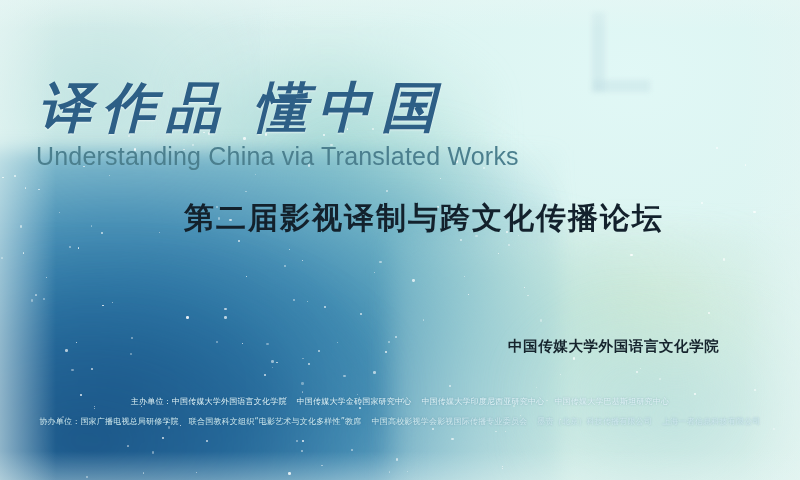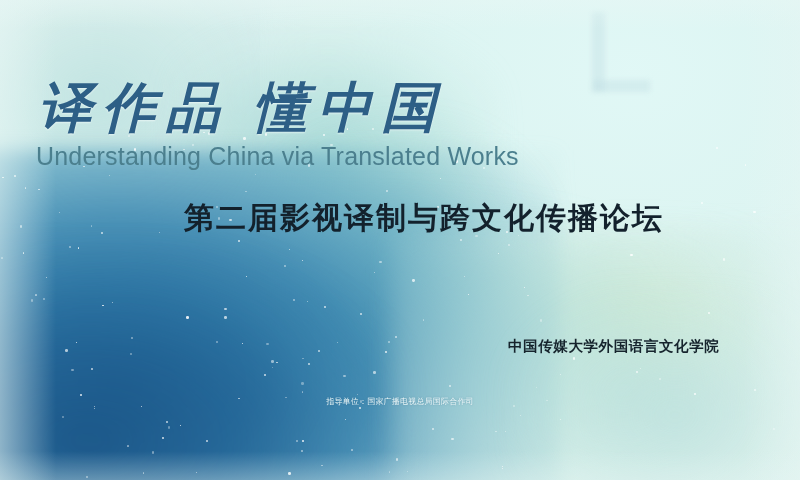--- a/index.html
+++ b/index.html
@@ -455,18 +455,23 @@
   <div class="layer" id="title-en">Understanding China via Translated Works</div>
 
   <div class="layer" id="forum-cn">第二届影视译制与跨文化传播论坛</div>
 
 
   <div class="layer" id="host-org">中国传媒大学外国语言文化学院</div>
 
 
   <div class="layer" id="credits">
 
-    <div class="credit-line">指导单位：国家广播电视总局国际合作司</div>
-
-
+
+    <div class="credit-line dark">
+      <span>主办单位：</span><span>中国传媒大学外国语言文化学院</span><span class="credit-sep"></span><span>中国传媒大学金砖国家研究中心</span><span class="credit-sep"></span><span>中国传媒大学印度尼西亚研究中心</span><span class="credit-sep"></span><span>中国传媒大学巴基斯坦研究中心</span>
+    </div>
+
+    <div class="credit-line last">
+      <span>协办单位：</span><span>国家广播电视总局研修学院</span><span class="credit-sep"></span><span>联合国教科文组织“电影艺术与文化多样性”教席</span><span class="credit-sep"></span><span>中国高校影视学会影视国际传播专业委员会</span><span class="credit-sep"></span><span>墨责（北京）科技传播有限公司</span><span class="credit-sep"></span><span>上海一者信息科技有限公司</span>
+    </div>
   </div>
 
 </div>
 
 </body></html>

